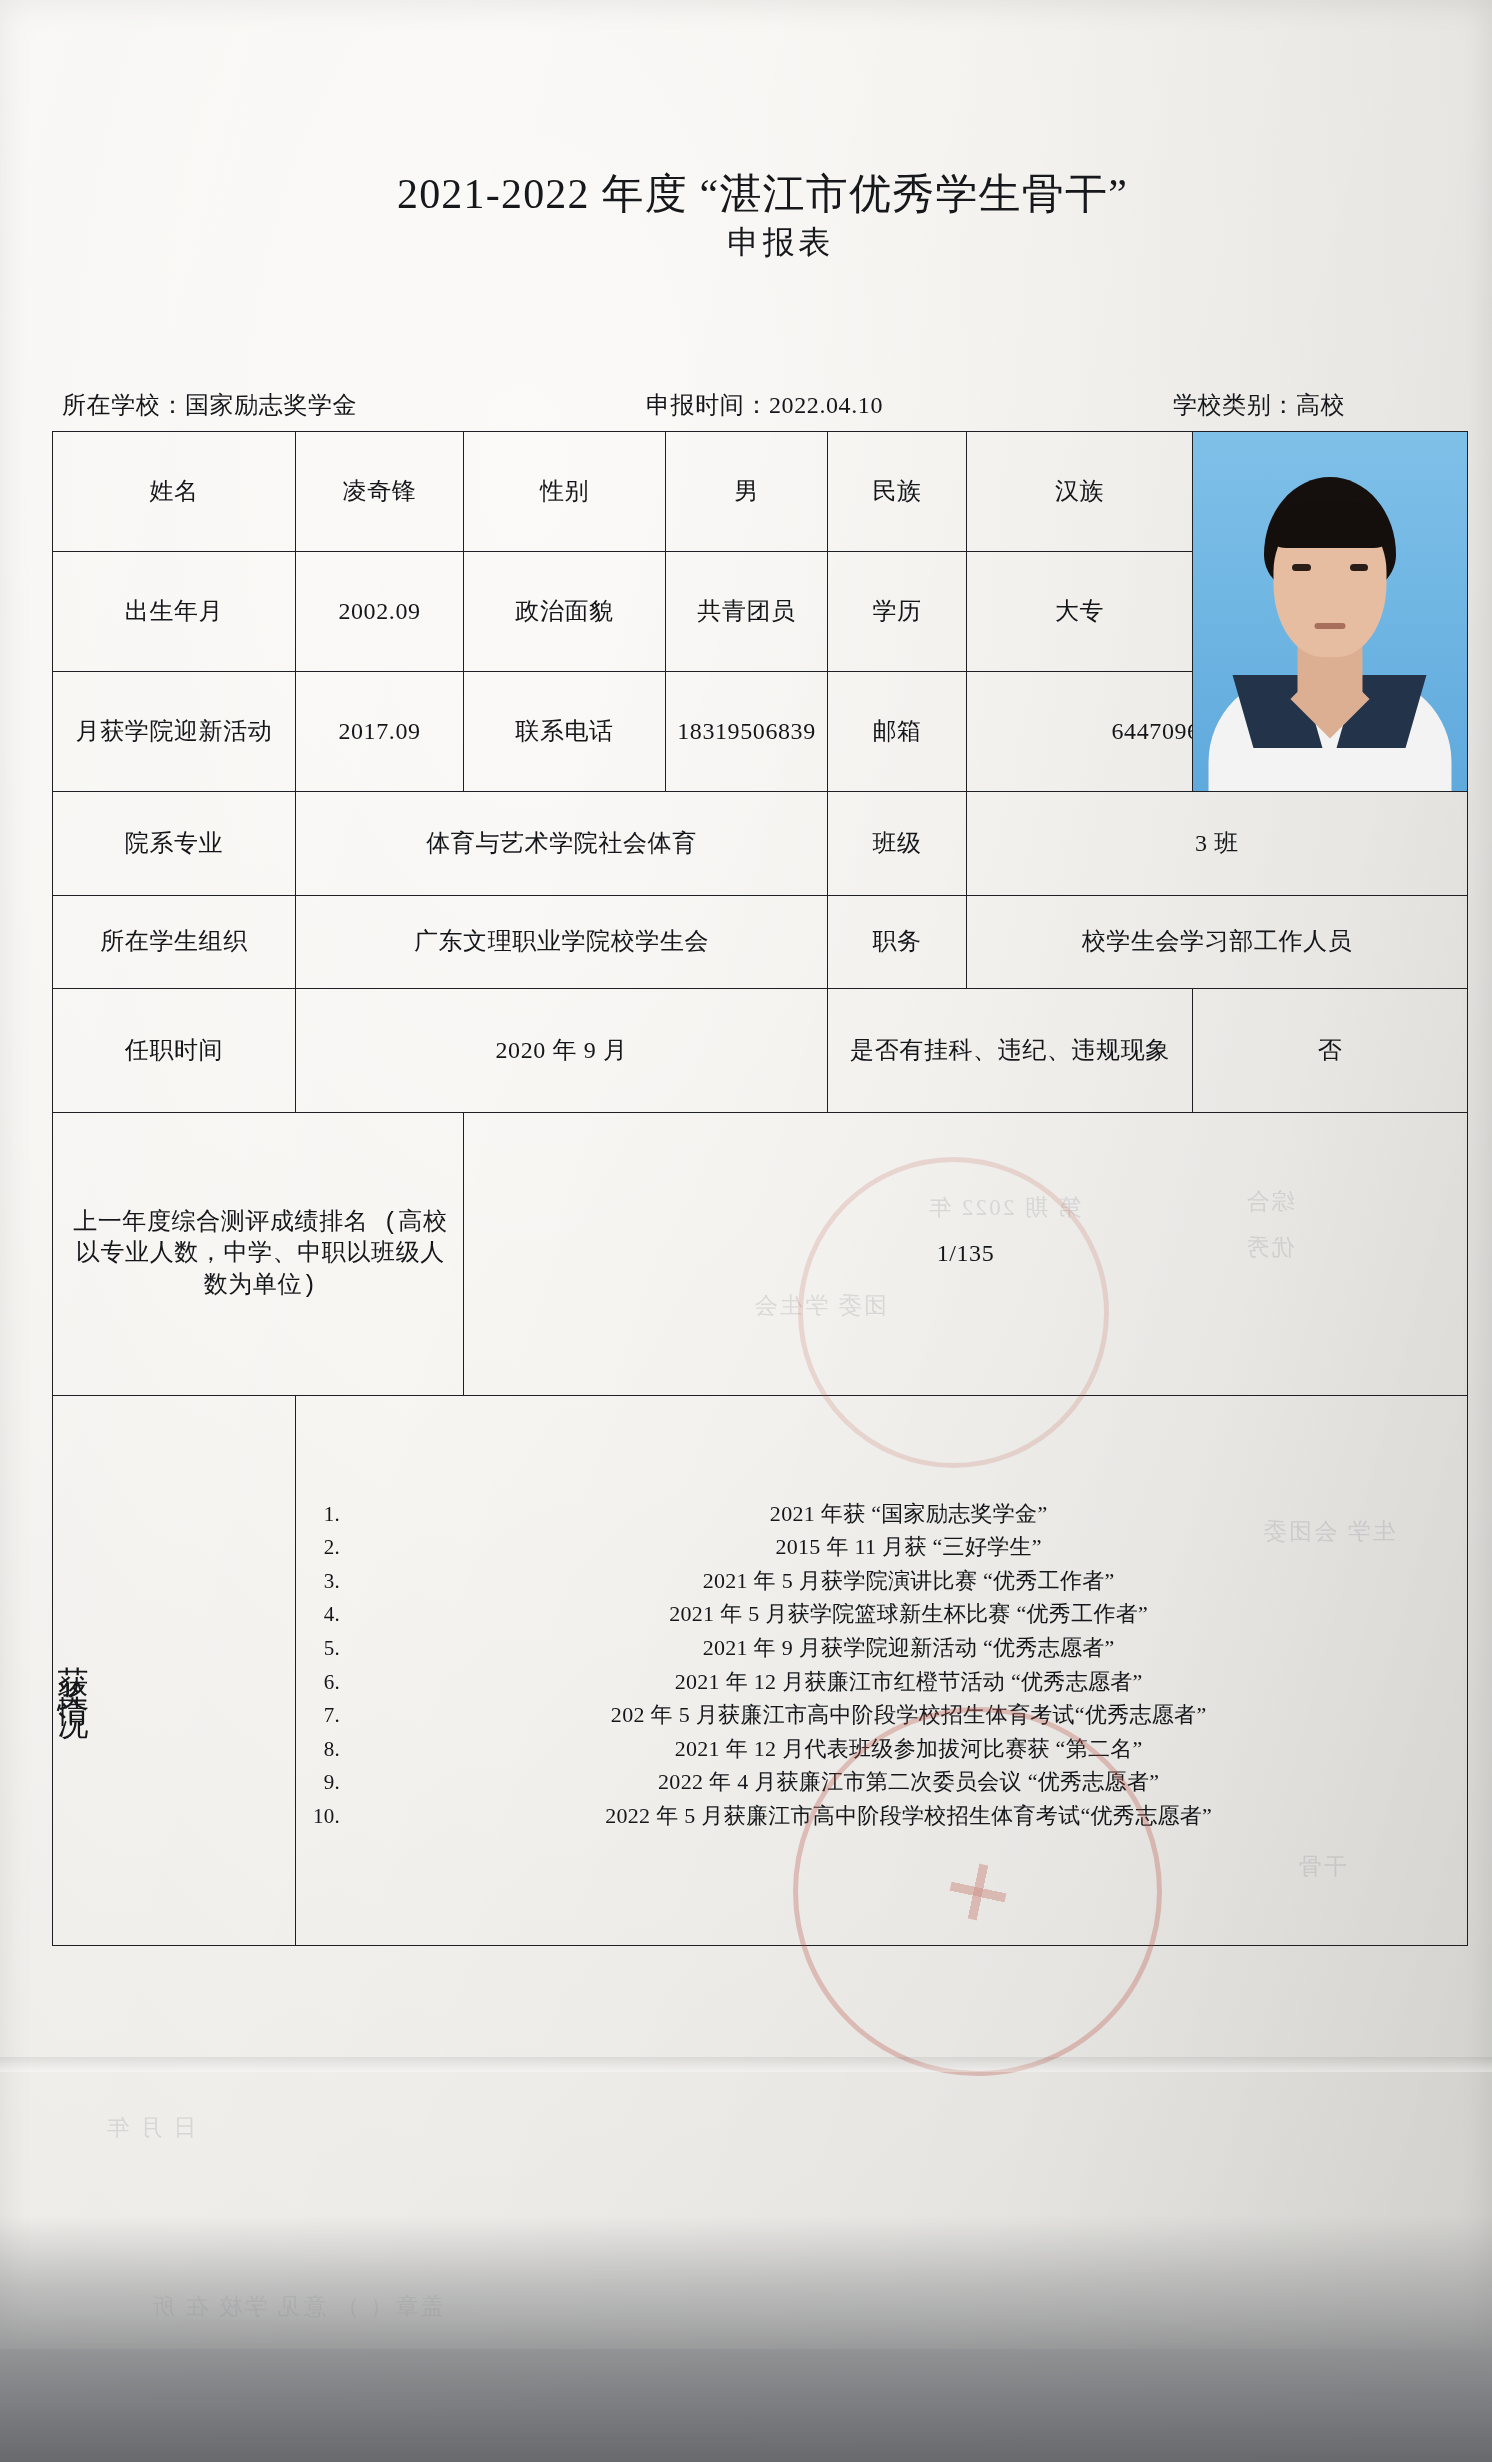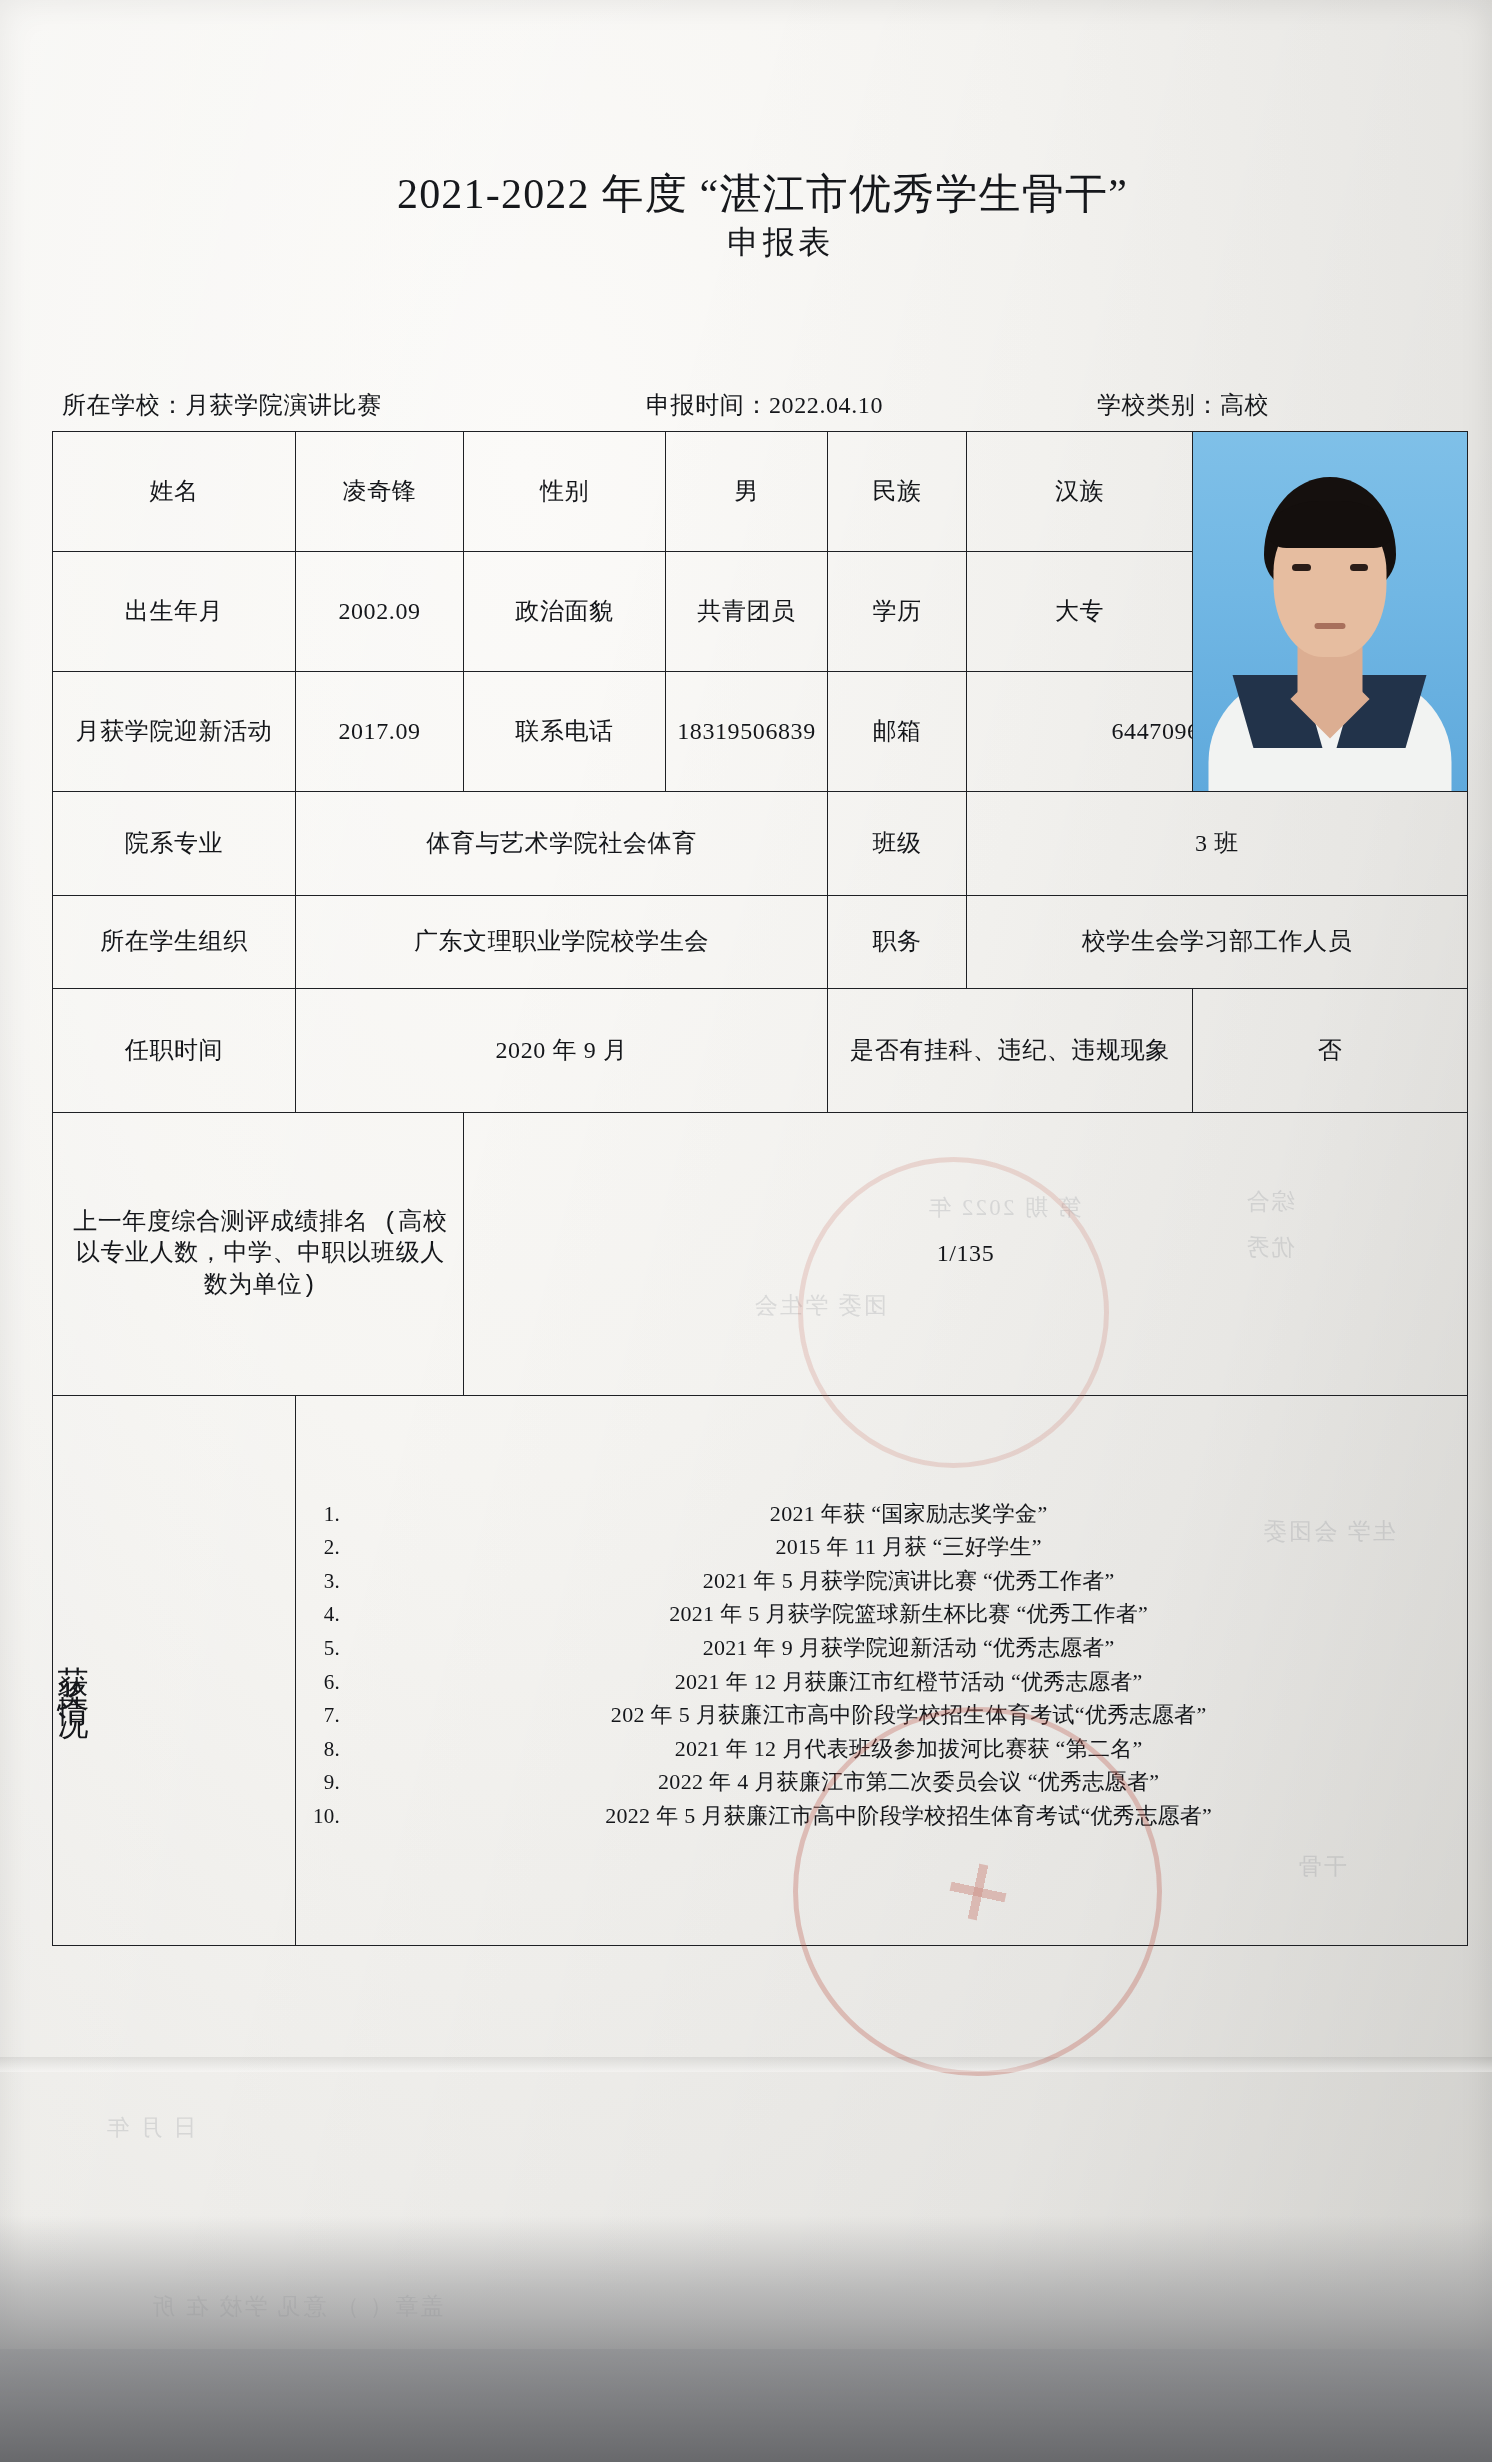--- a/index.html
+++ b/index.html
@@ -82,21 +82,21 @@
     left: 62px;
     top: 389px;
     width: 1377px;
     display: flex;
     align-items: flex-end;
     font-size: 24px;
     letter-spacing: 0.6px;
   }
   .hdr .school { width: 584px; }
   .hdr .date   { width: 451px; }
-  .hdr .cat    { width: 324px; text-align: left; }
+  .hdr .cat    { width: 324px; text-align: center; }
 
   
   table.main {
     position: absolute;
     left: 52px;
     top: 431px;
     width: 1415px;
     border-collapse: collapse;
     table-layout: fixed;
   }
@@ -315,21 +315,21 @@
     <div class="ghost" style="left:104px; top:2112px;">日 月 年</div>
     <div class="ghost" style="left:150px; top:2291px;">盖章（ ） 意见 学校 在 所</div>
 
     <div class="title-block">
       <div class="title-line1">2021-2022 年度 “湛江市优秀学生骨干”</div>
       <div class="title-line2">申报表</div>
     </div>
 
     <div class="hdr">
       <div class="school">
-        <span>所在学校：</span><span>月获学院演讲比赛</span>
+        <span>所在学校：</span><span>国家励志奖学金</span>
       </div>
       <div class="date">
         <span>申报时间：</span><span>2022.04.10</span>
       </div>
       <div class="cat">
         <span>学校类别：</span><span>高校</span>
       </div>
     </div>
 
     <table class="main">

